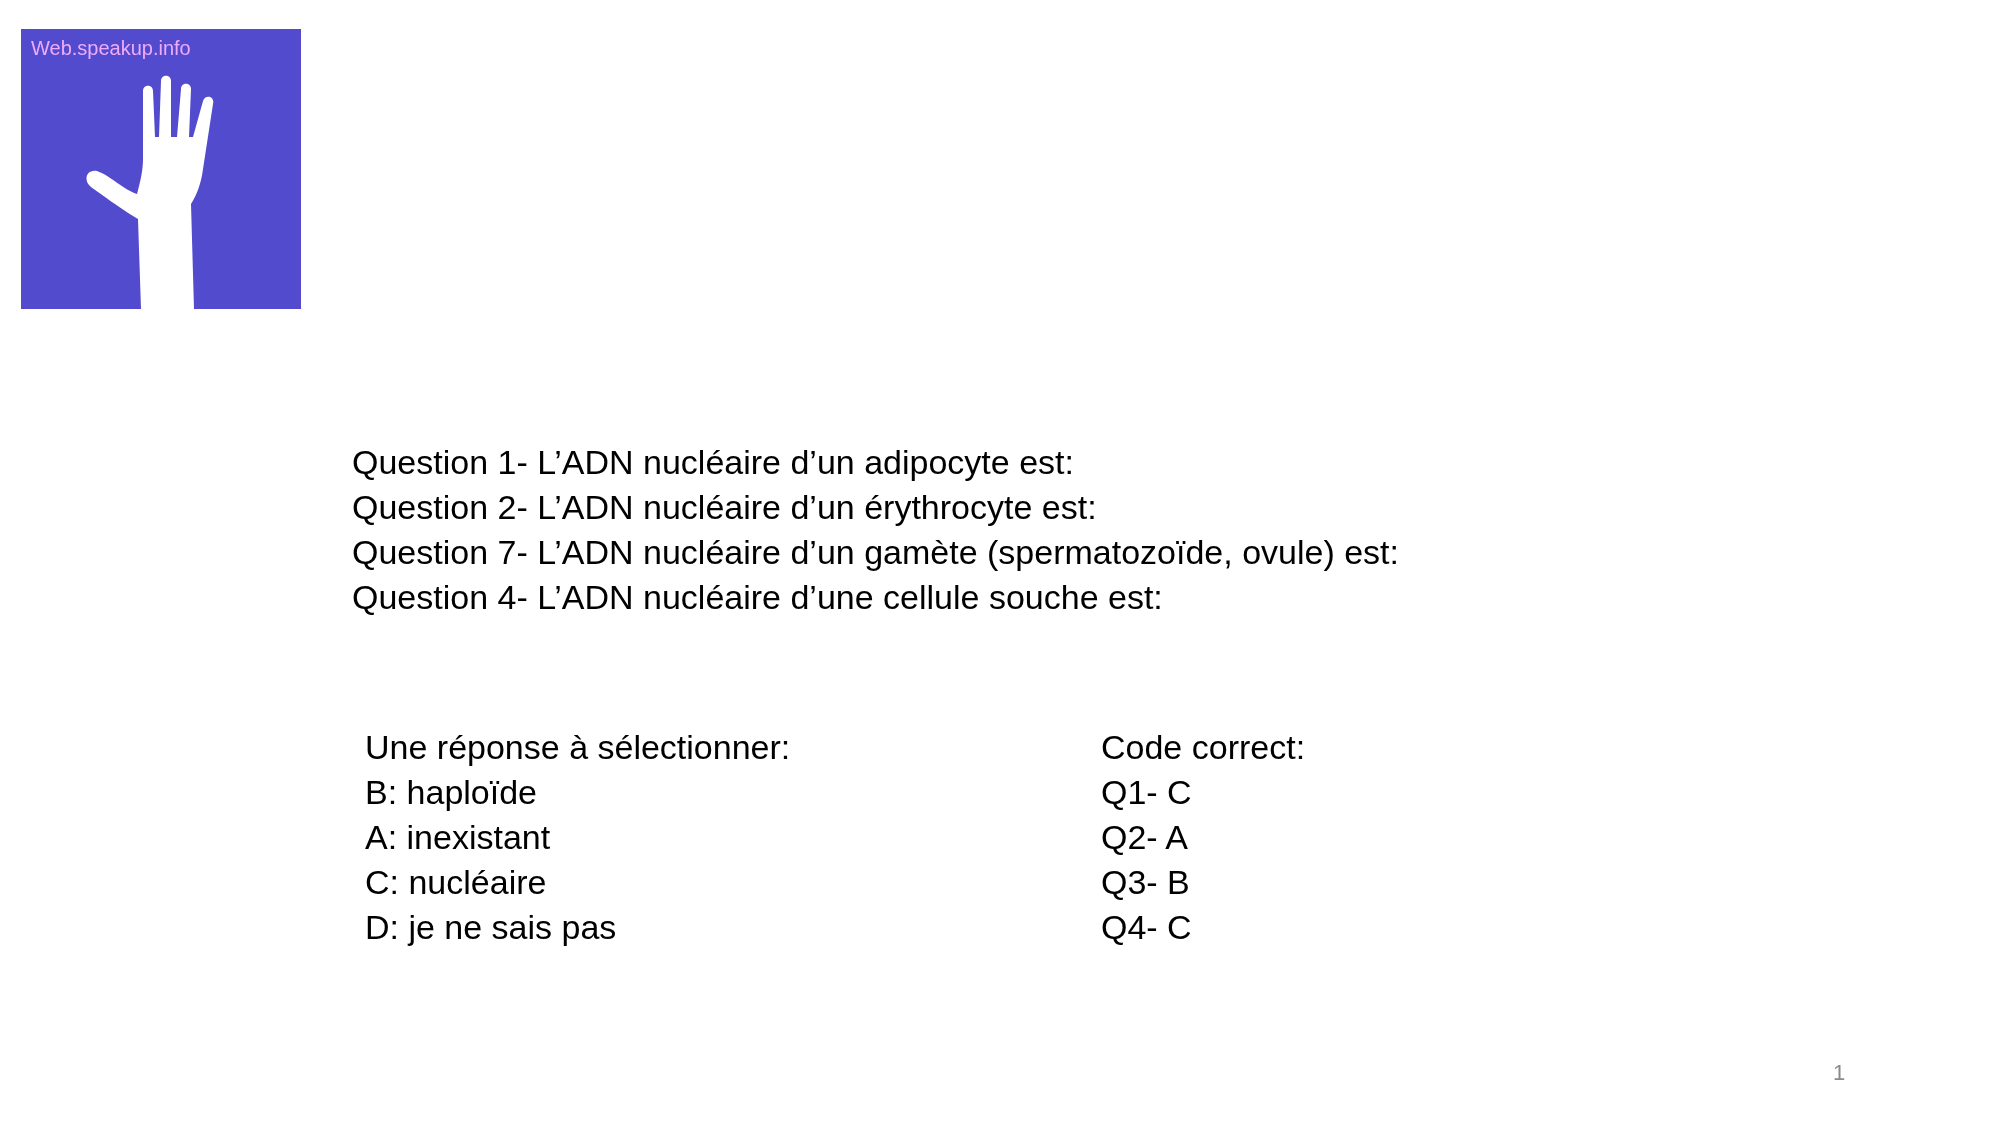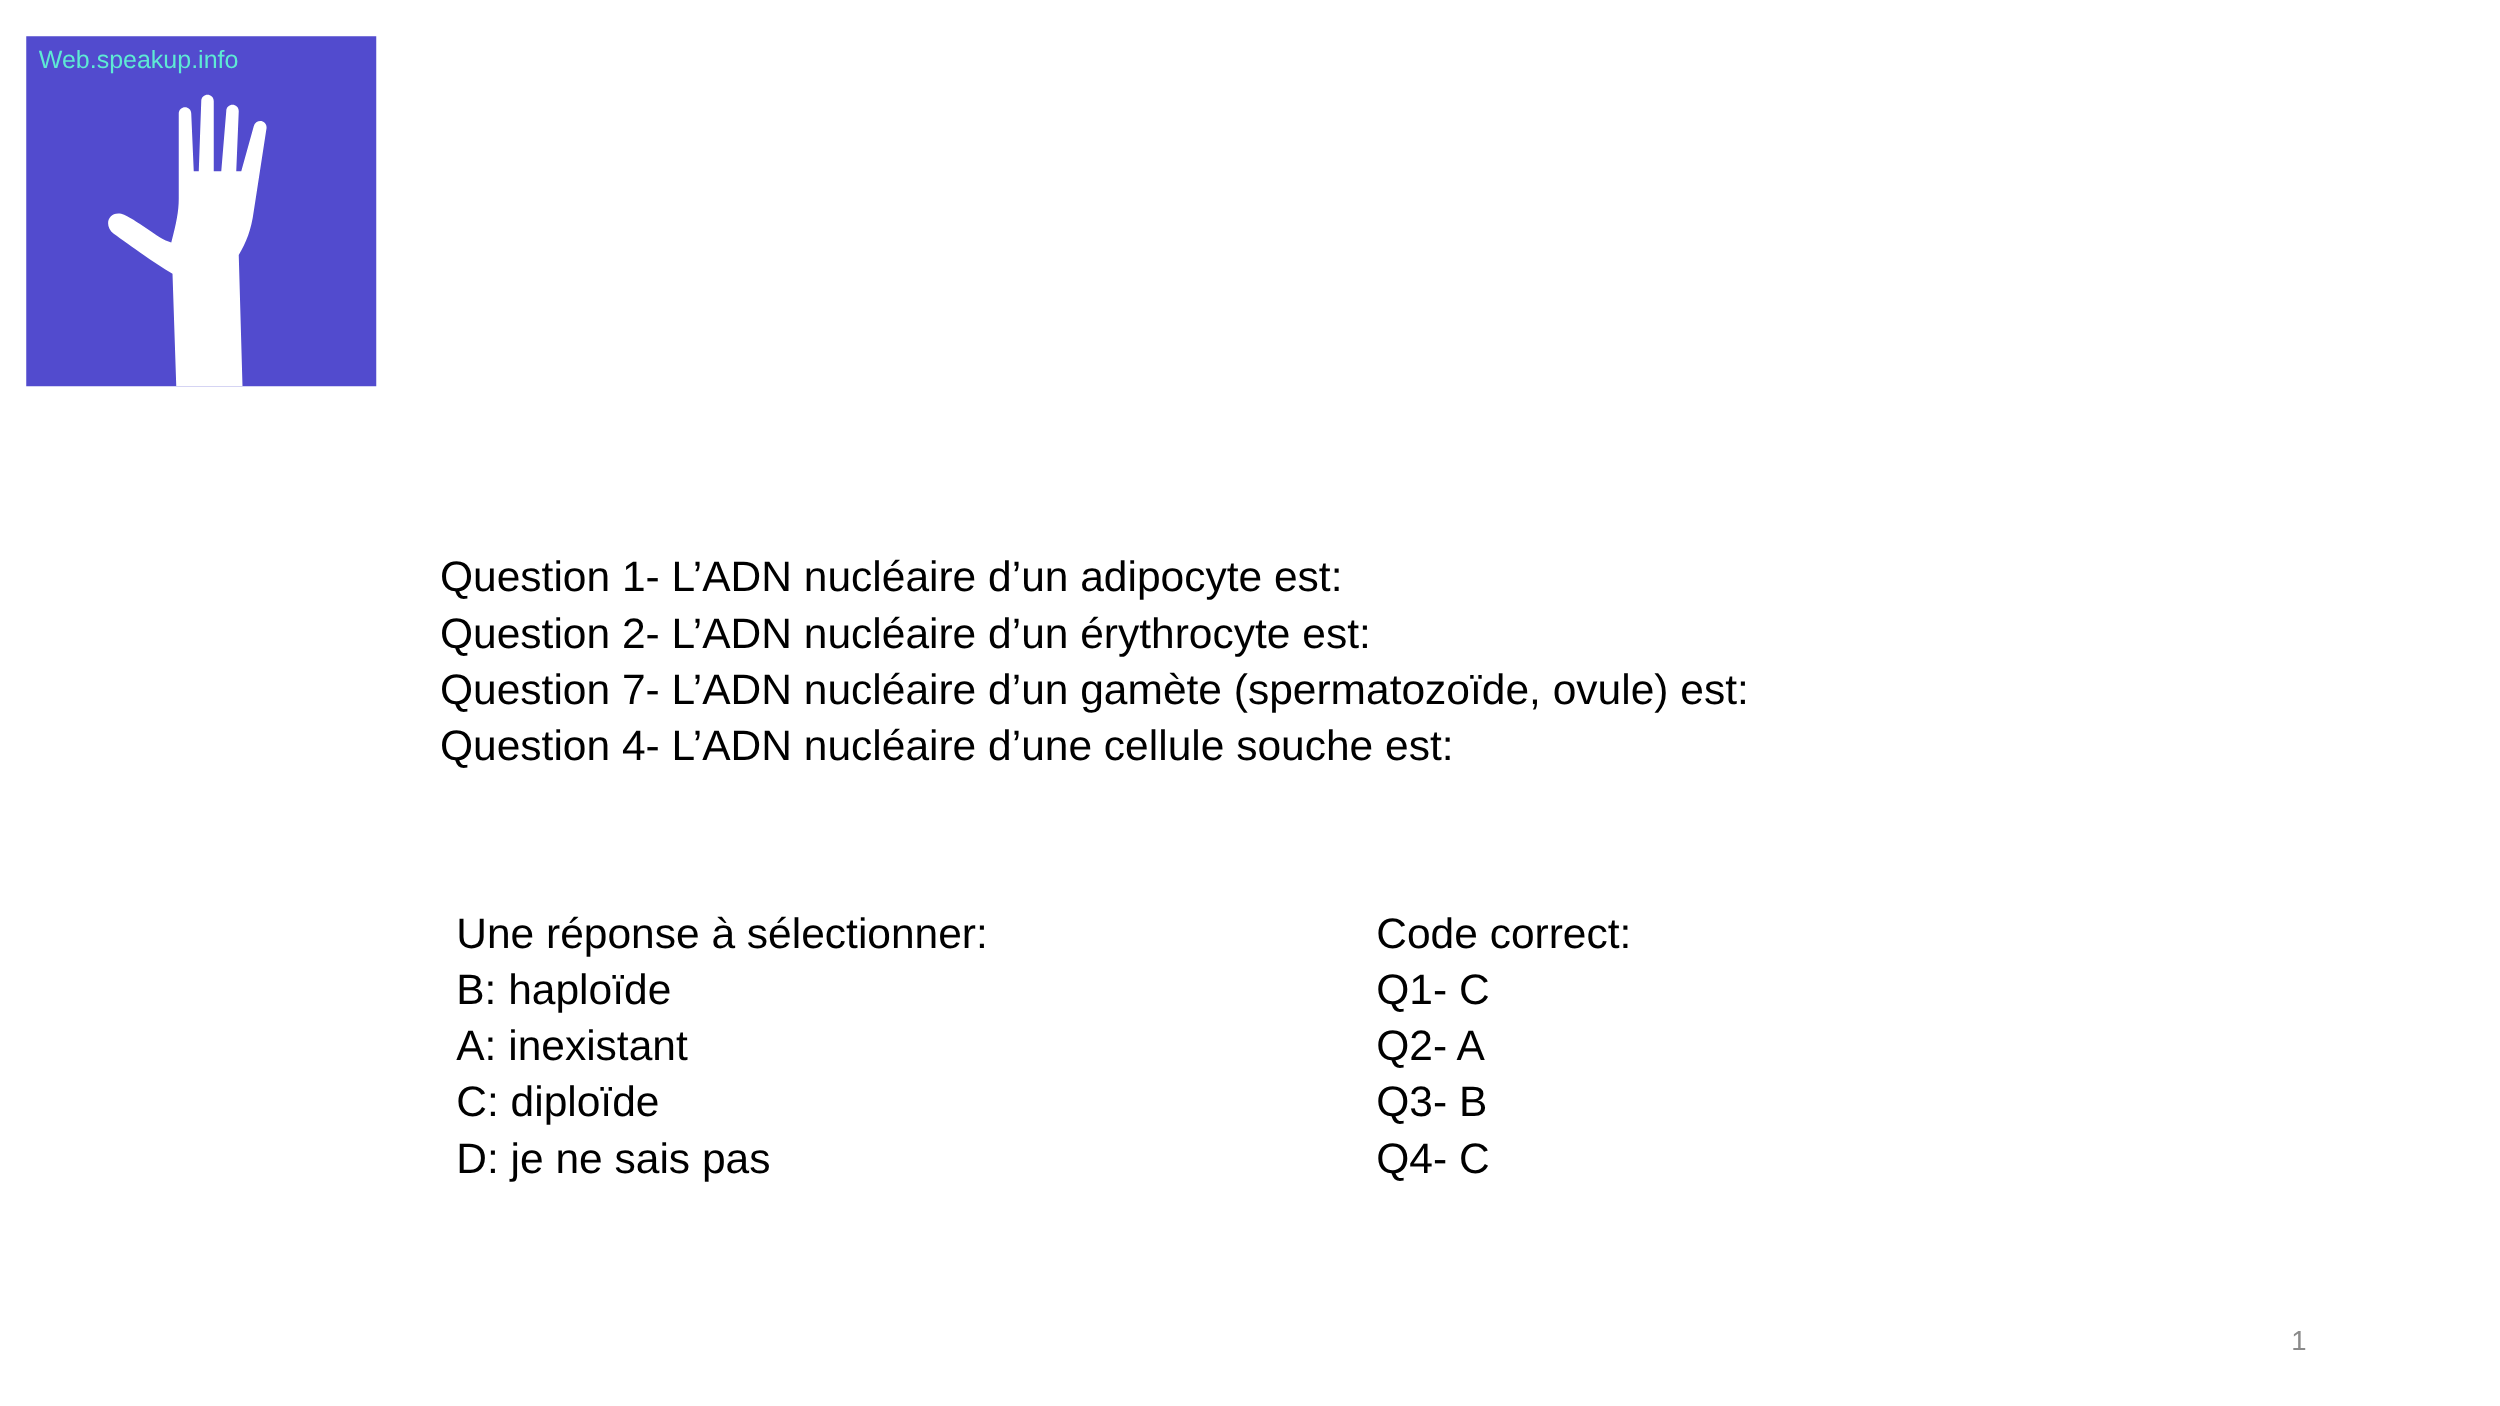--- a/index.html
+++ b/index.html
@@ -1,19 +1,19 @@
 <!DOCTYPE html>
 <html><head>
 <meta charset="utf-8">
 <style>
   html, body { margin:0; padding:0; }
   body { width:2000px; height:1125px; background:#ffffff; position:relative; overflow:hidden;
          font-family:"Liberation Sans", sans-serif; color:#000; }
   .logo { position:absolute; left:21px; top:29px; width:280px; height:280px; background:#524bce; }
-  .logo-text { position:absolute; left:10px; top:8px; color:#5eead4; font-size:20px; }
+  .logo-text { position:absolute; left:10px; top:8px; color:#f0abfc; font-size:20px; }
   .logo svg { position:absolute; left:0; top:0; }
   .questions { position:absolute; left:352px; top:440px; font-size:34px; line-height:45px; }
   .col { position:absolute; top:725px; font-size:34px; line-height:45px; }
   .col.left { left:365px; }
   .col.right { left:1101px; }
   .line { white-space:nowrap; }
   .page-num { position:absolute; left:1833px; top:1060px; font-size:22px; color:#8a8a8a; }
 </style>
 </head>
 <body>
@@ -29,21 +29,21 @@
   <div class="line">Question 1- L’ADN nucléaire d’un adipocyte est:</div>
   <div class="line">Question 2- L’ADN nucléaire d’un érythrocyte est:</div>
   <div class="line">Question 7- L’ADN nucléaire d’un gamète (spermatozoïde, ovule) est:</div>
   <div class="line">Question 4- L’ADN nucléaire d’une cellule souche est:</div>
 </div>
 
 <div class="col left">
   <div class="line">Une réponse à sélectionner:</div>
   <div class="line">B: haploïde</div>
   <div class="line">A: inexistant</div>
-  <div class="line">C: diploïde</div>
+  <div class="line">C: nucléaire</div>
   <div class="line">D: je ne sais pas</div>
 </div>
 
 <div class="col right">
   <div class="line">Code correct:</div>
   <div class="line">Q1- C</div>
   <div class="line">Q2- A</div>
   <div class="line">Q3- B</div>
   <div class="line">Q4- C</div>
 </div>

